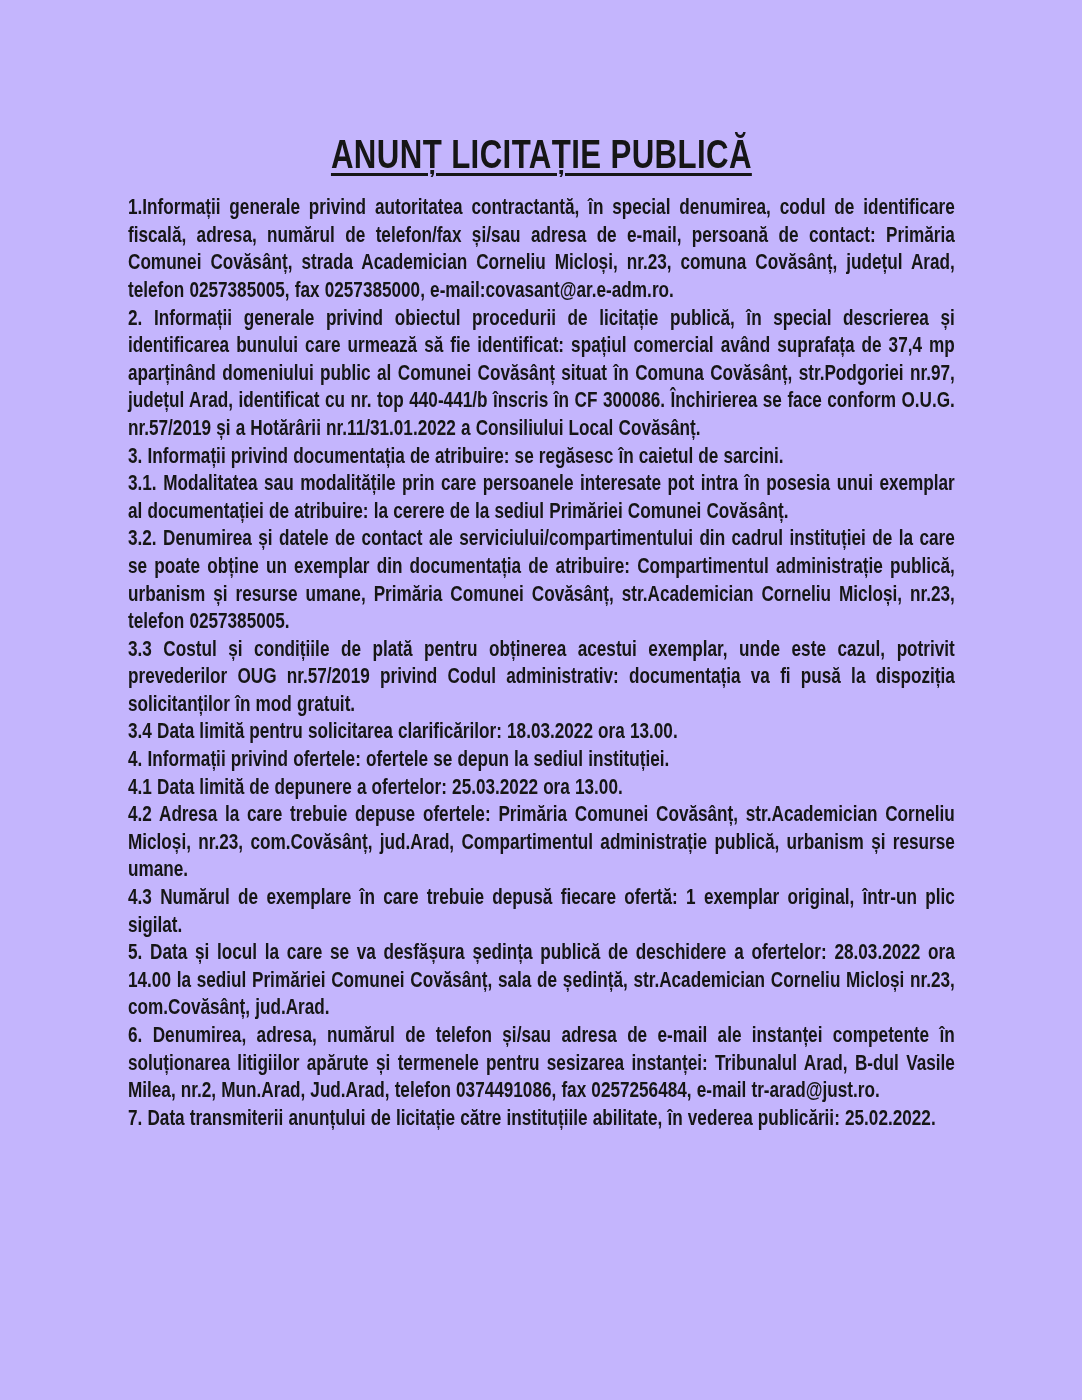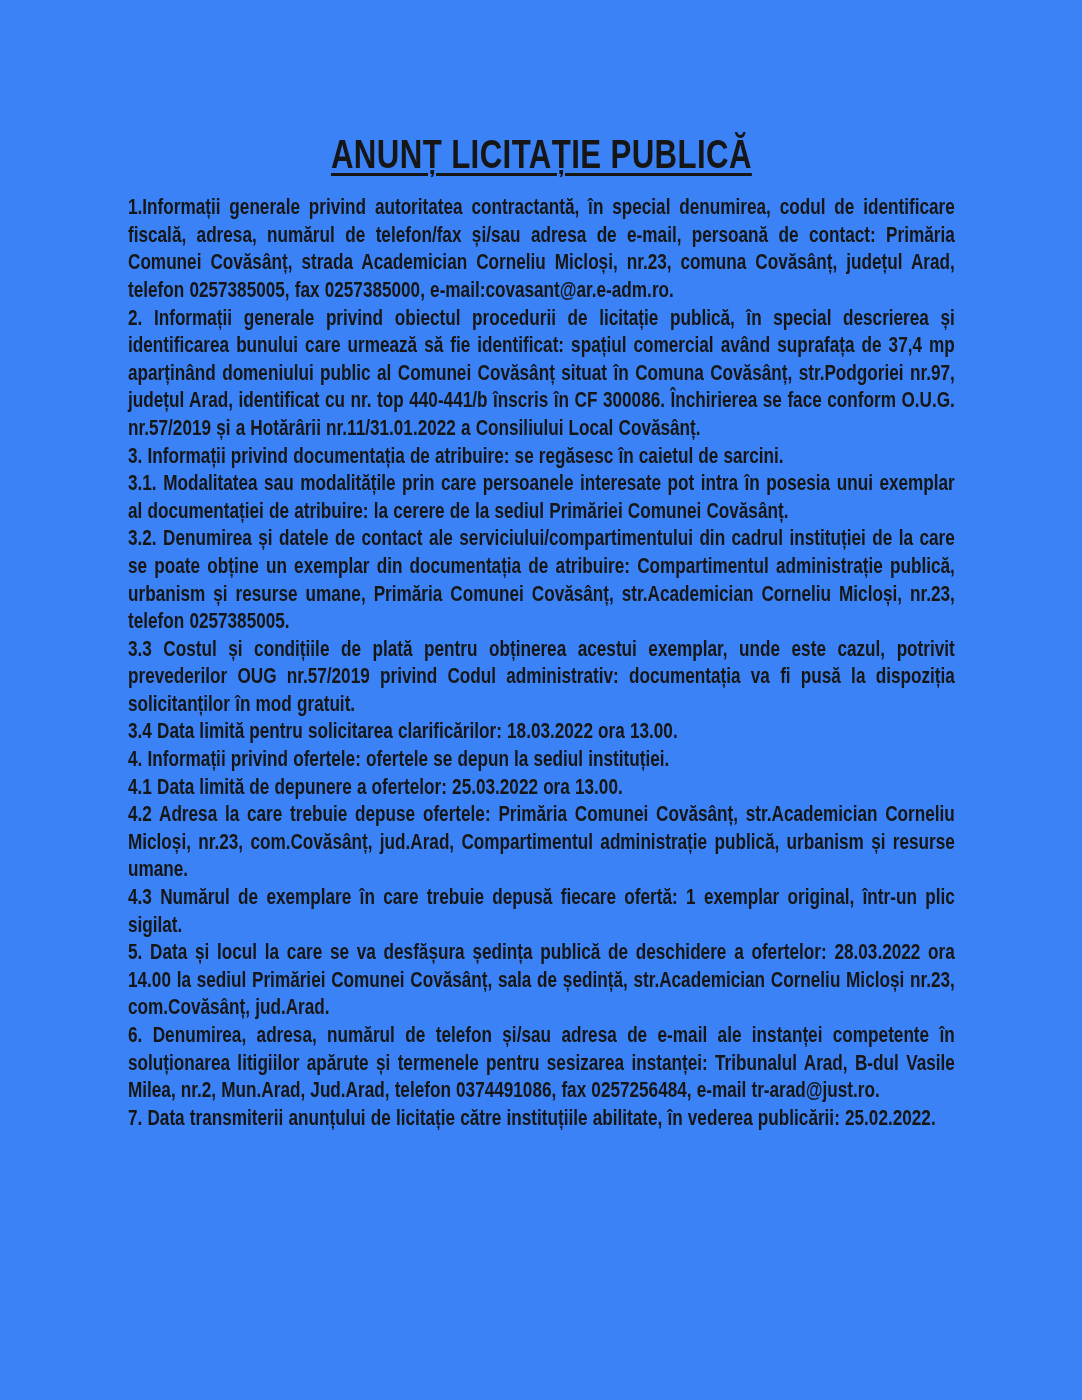--- a/index.html
+++ b/index.html
@@ -4,21 +4,21 @@
 <style>
   html, body {
     margin: 0;
     padding: 0;
     background: #ffffff;
   }
   .page {
     position: relative;
     width: 1082px;
     height: 1400px;
-    background: #3b82f6;
+    background: #c4b5fd;
     overflow: hidden;
   }
   
   .content {
     position: absolute;
     left: 128px;
     top: 133px;
     width: 1060px;
     transform: scaleX(0.78);
     transform-origin: top left;

